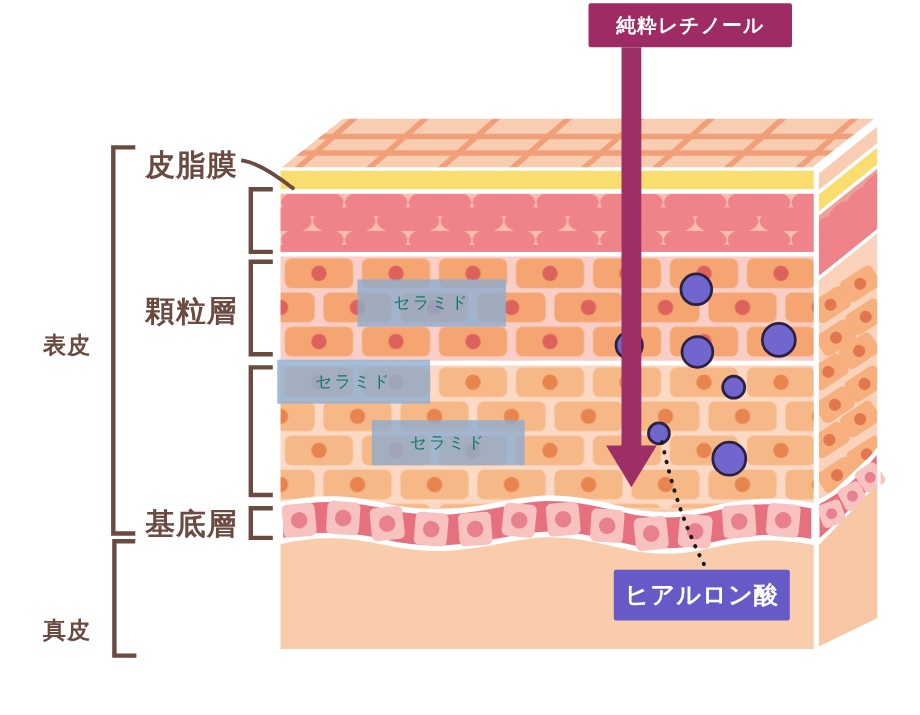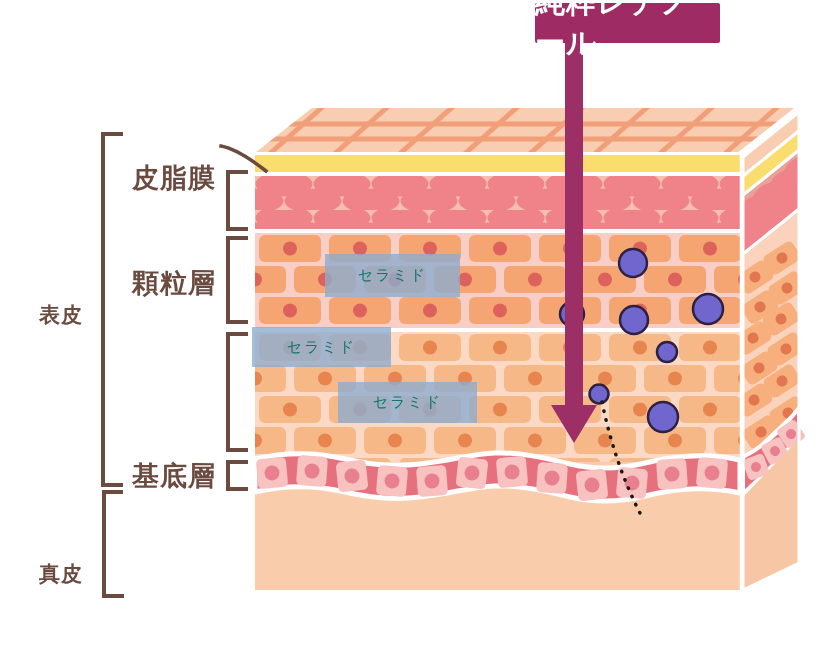--- a/index.html
+++ b/index.html
@@ -11,36 +11,36 @@
   .lbl{
     position:absolute;color:#6b4a40;font-weight:bold;font-size:27px;
     text-align:right;width:116px;left:100px;letter-spacing:1px;line-height:1;
   }
   .grouplbl{
     position:absolute;color:#6b4a40;font-weight:bold;font-size:21px;
     left:26px;width:70px;text-align:center;letter-spacing:1px;line-height:1;
   }
   .banner{
     position:absolute;left:535px;top:3px;width:185px;height:40px;background:#9e2b63;
-    color:#ffffff;font-weight:bold;font-size:30px;display:flex;align-items:center;
+    color:#ffffff;font-weight:bold;font-size:18px;display:flex;align-items:center;
     justify-content:center;letter-spacing:1px;border-radius:2px;
   }
   .ceramide{
     position:absolute;background:rgba(141,173,206,0.8);color:#0f766e;font-weight:normal;
     font-size:15px;display:flex;align-items:center;justify-content:center;letter-spacing:2px;
   }
   .ceramide.c1{left:325px;top:254px;width:135px;height:43px;}
   .ceramide.c2{left:252px;top:327px;width:139px;height:40px;}
   .ceramide.c3{left:338px;top:382px;width:139px;height:41px;}
   .hyaluronic{
     position:absolute;left:558px;top:518px;width:160px;height:46px;background:#665ac8;
     color:#ffffff;font-weight:bold;font-size:22px;display:flex;align-items:center;
     justify-content:center;letter-spacing:1px;border-radius:2px;
   }
-  .l-sebum{top:137px;margin-top:28px;}
+  .l-sebum{top:137px;}
   .l-corneum{top:192px;}
   .l-granular{top:270px;text-align:right;}
   .l-spinous{top:378px;}
   .l-basal{top:463px;}
   .g-epidermis{top:304px;}
   .g-dermis{top:539px;margin-top:24px;}
 </style>
 </head>
 <body>
 
@@ -304,13 +304,14 @@
   <div class="lbl l-granular">顆粒層</div>
   <div class="lbl l-basal">基底層</div>
 
   <div class="grouplbl g-epidermis">表皮</div>
   <div class="grouplbl g-dermis">真皮</div>
 
   <div class="ceramide c1">セラミド</div>
   <div class="ceramide c2">セラミド</div>
   <div class="ceramide c3">セラミド</div>
 
+  <div class="hyaluronic">ヒアルロン酸</div>
 </div>
 
 </body></html>

